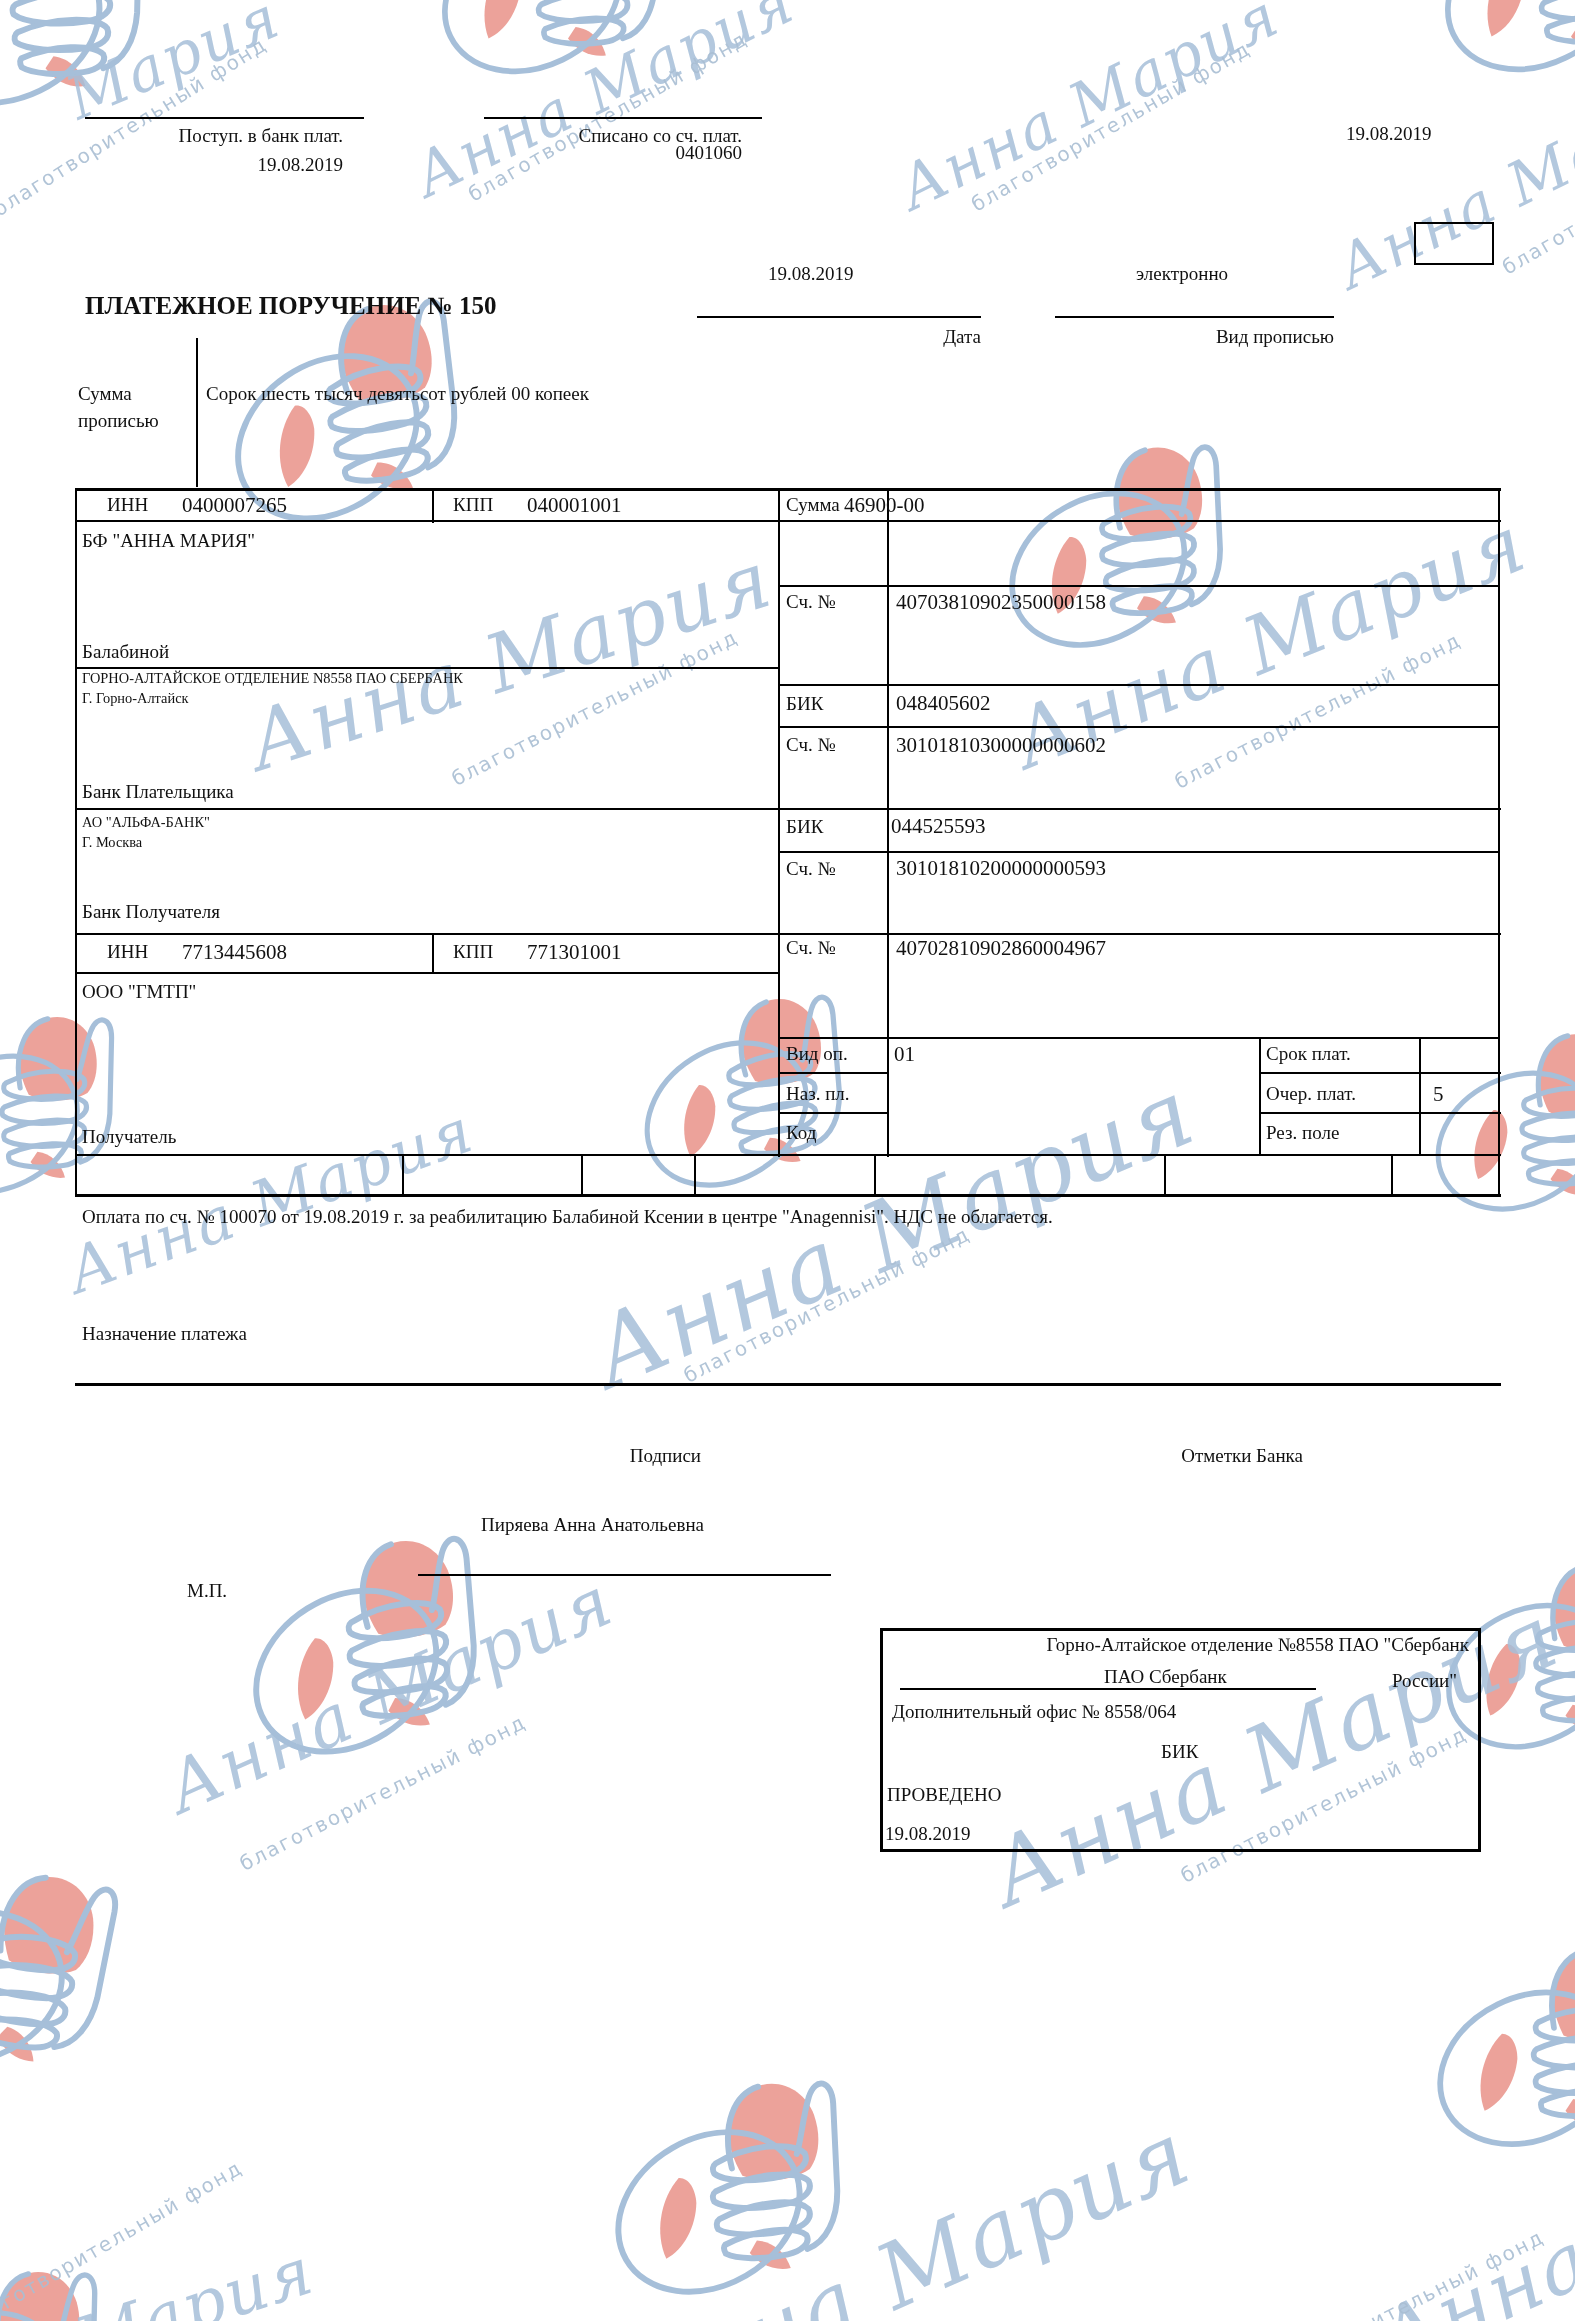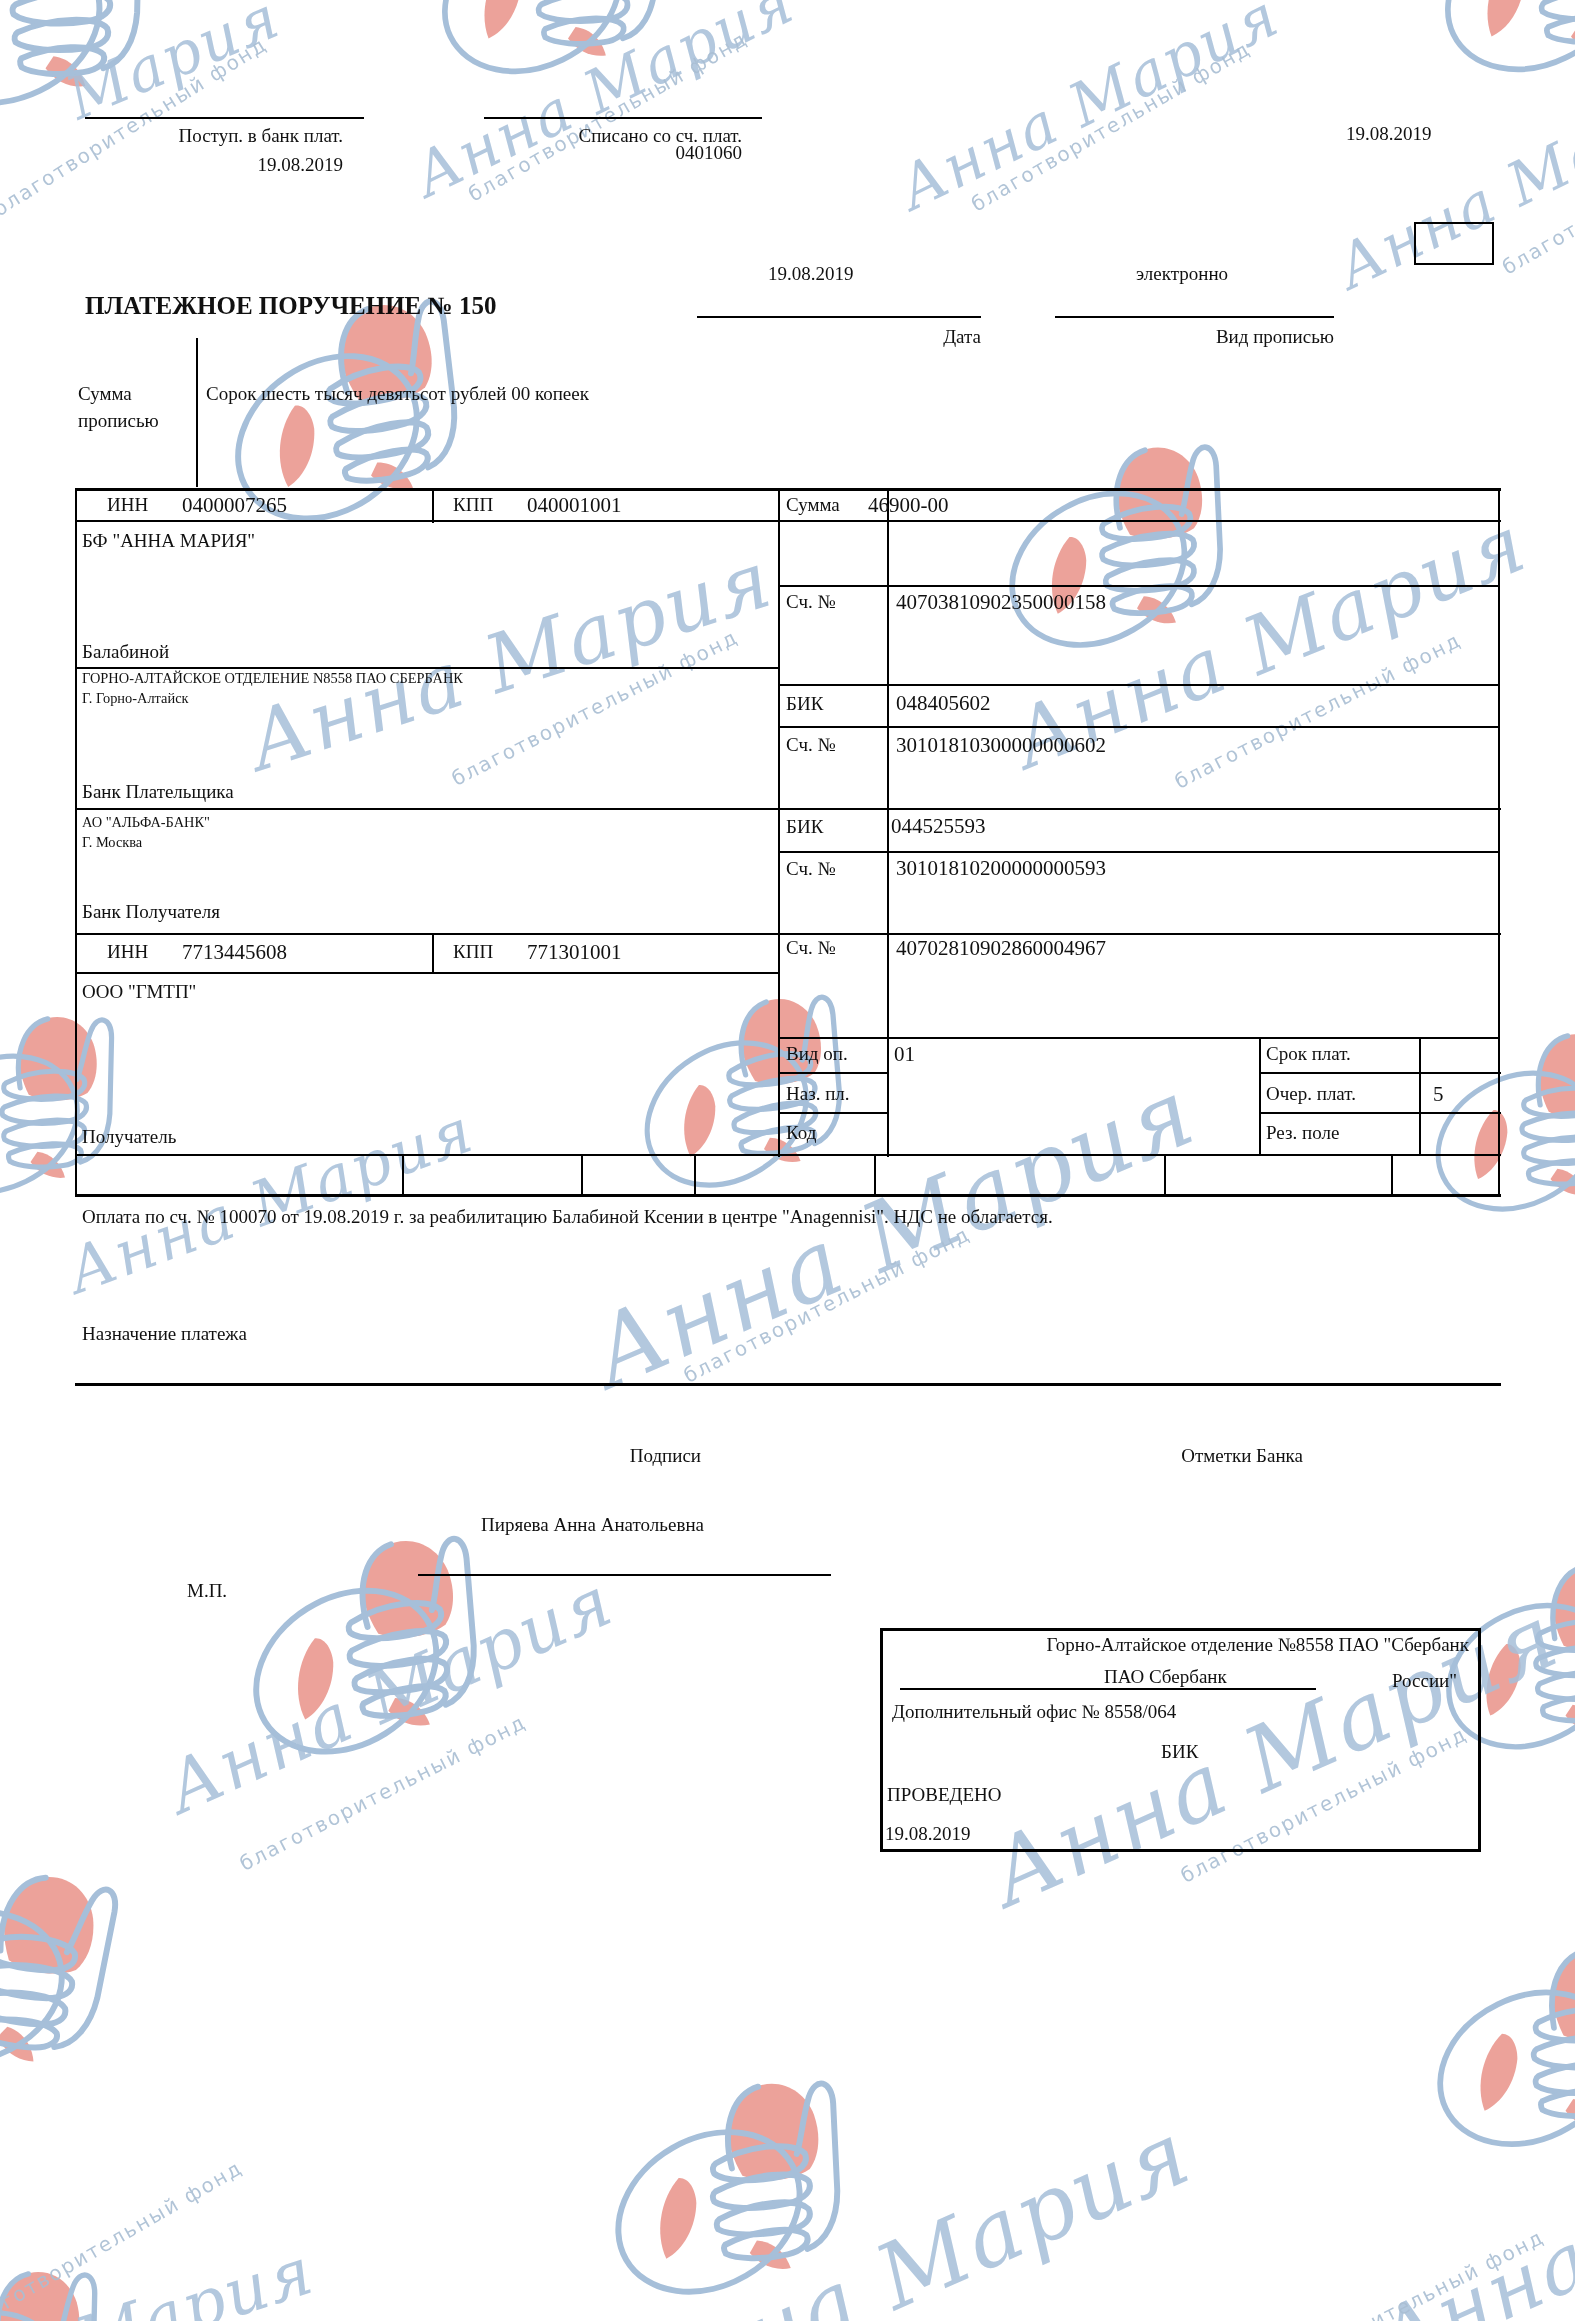--- a/index.html
+++ b/index.html
@@ -107,21 +107,21 @@
     <div class="t" style="left:82px;top:981px">ООО "ГМТП"</div>
     <div class="t" style="left:82px;top:1126px">Получатель</div>
 
     <div class="hl" style="left:778px;top:585px;width:722px;height:2px"></div>
     <div class="hl" style="left:778px;top:684px;width:722px;height:2px"></div>
     <div class="hl" style="left:778px;top:726px;width:722px;height:2px"></div>
     <div class="hl" style="left:778px;top:851px;width:722px;height:2px"></div>
     <div class="hl" style="left:778px;top:1037px;width:722px;height:2px"></div>
 
     <div class="t" style="left:786px;top:494px">Сумма</div>
-    <div class="t num" style="left:868px;top:493px">46900-00</div>
+    <div class="t num" style="left:844px;top:493px">46900-00</div>
 
     <div class="t" style="left:786px;top:591px">Сч. №</div>
     <div class="t num" style="left:896px;top:590px">40703810902350000158</div>
 
     <div class="t" style="left:786px;top:693px">БИК</div>
     <div class="t num" style="left:896px;top:691px">048405602</div>
 
     <div class="t" style="left:786px;top:734px">Сч. №</div>
     <div class="t num" style="left:896px;top:733px">30101810300000000602</div>
 

